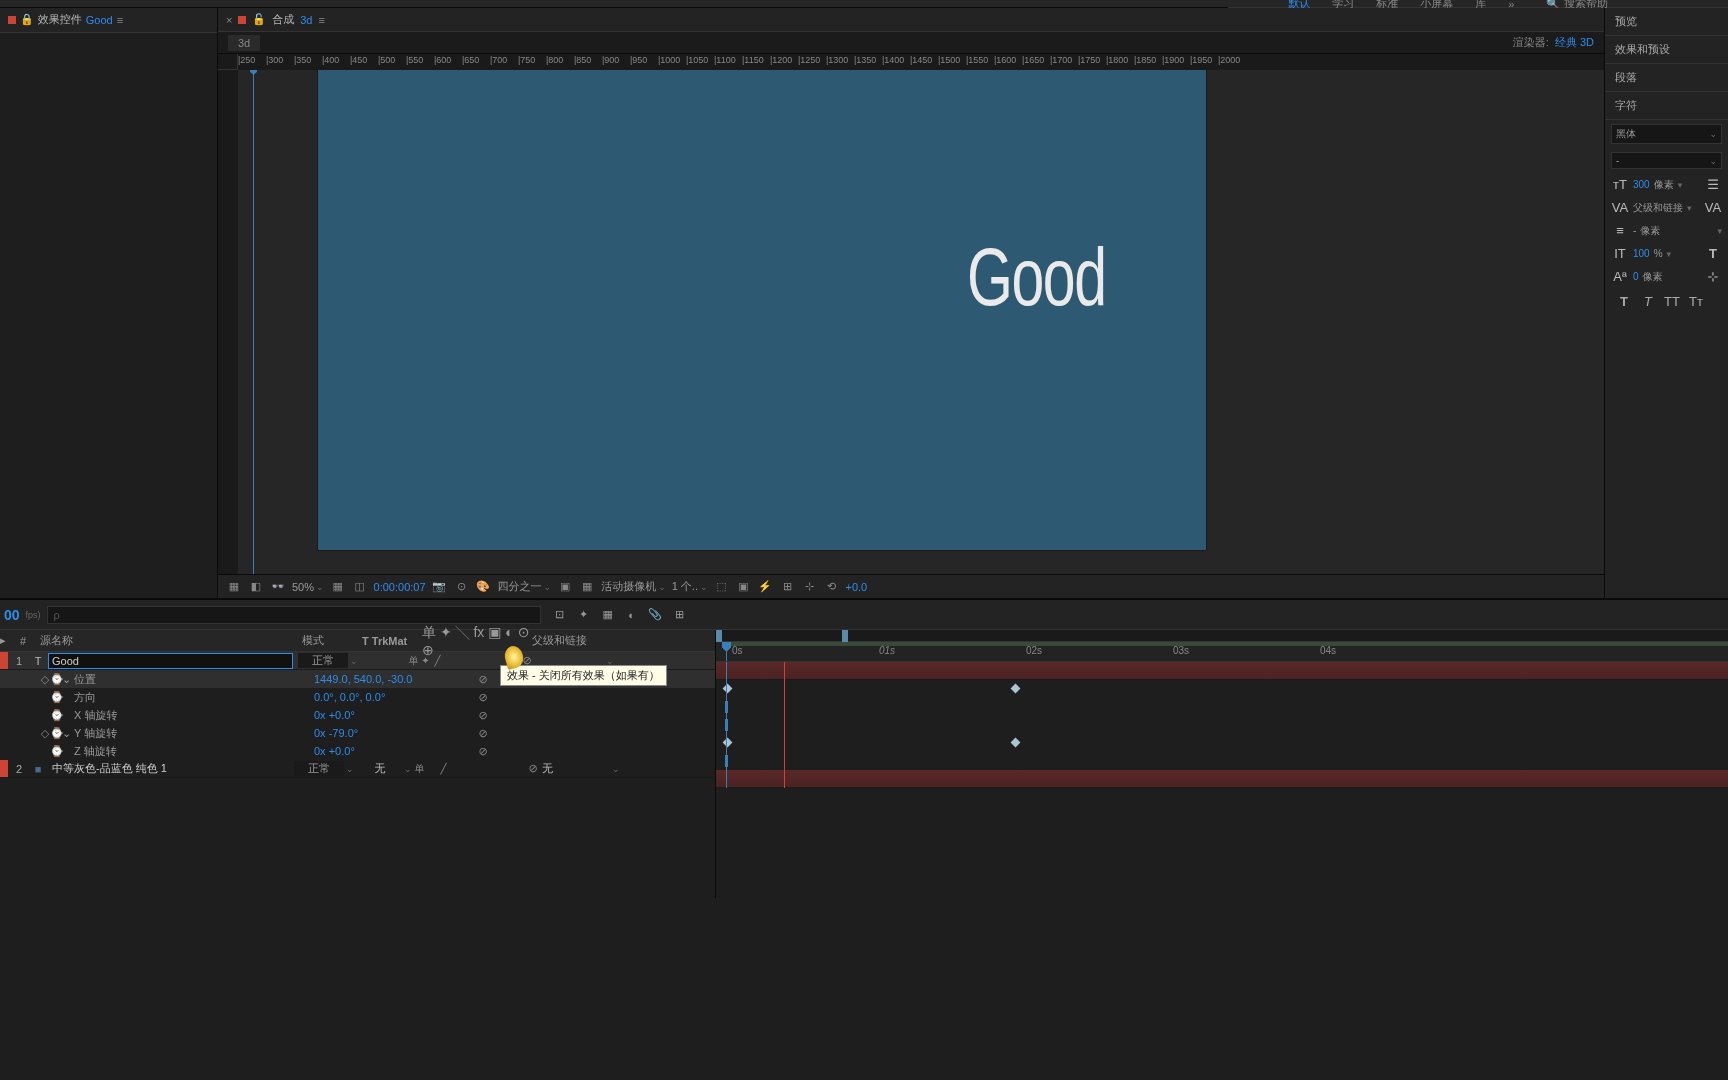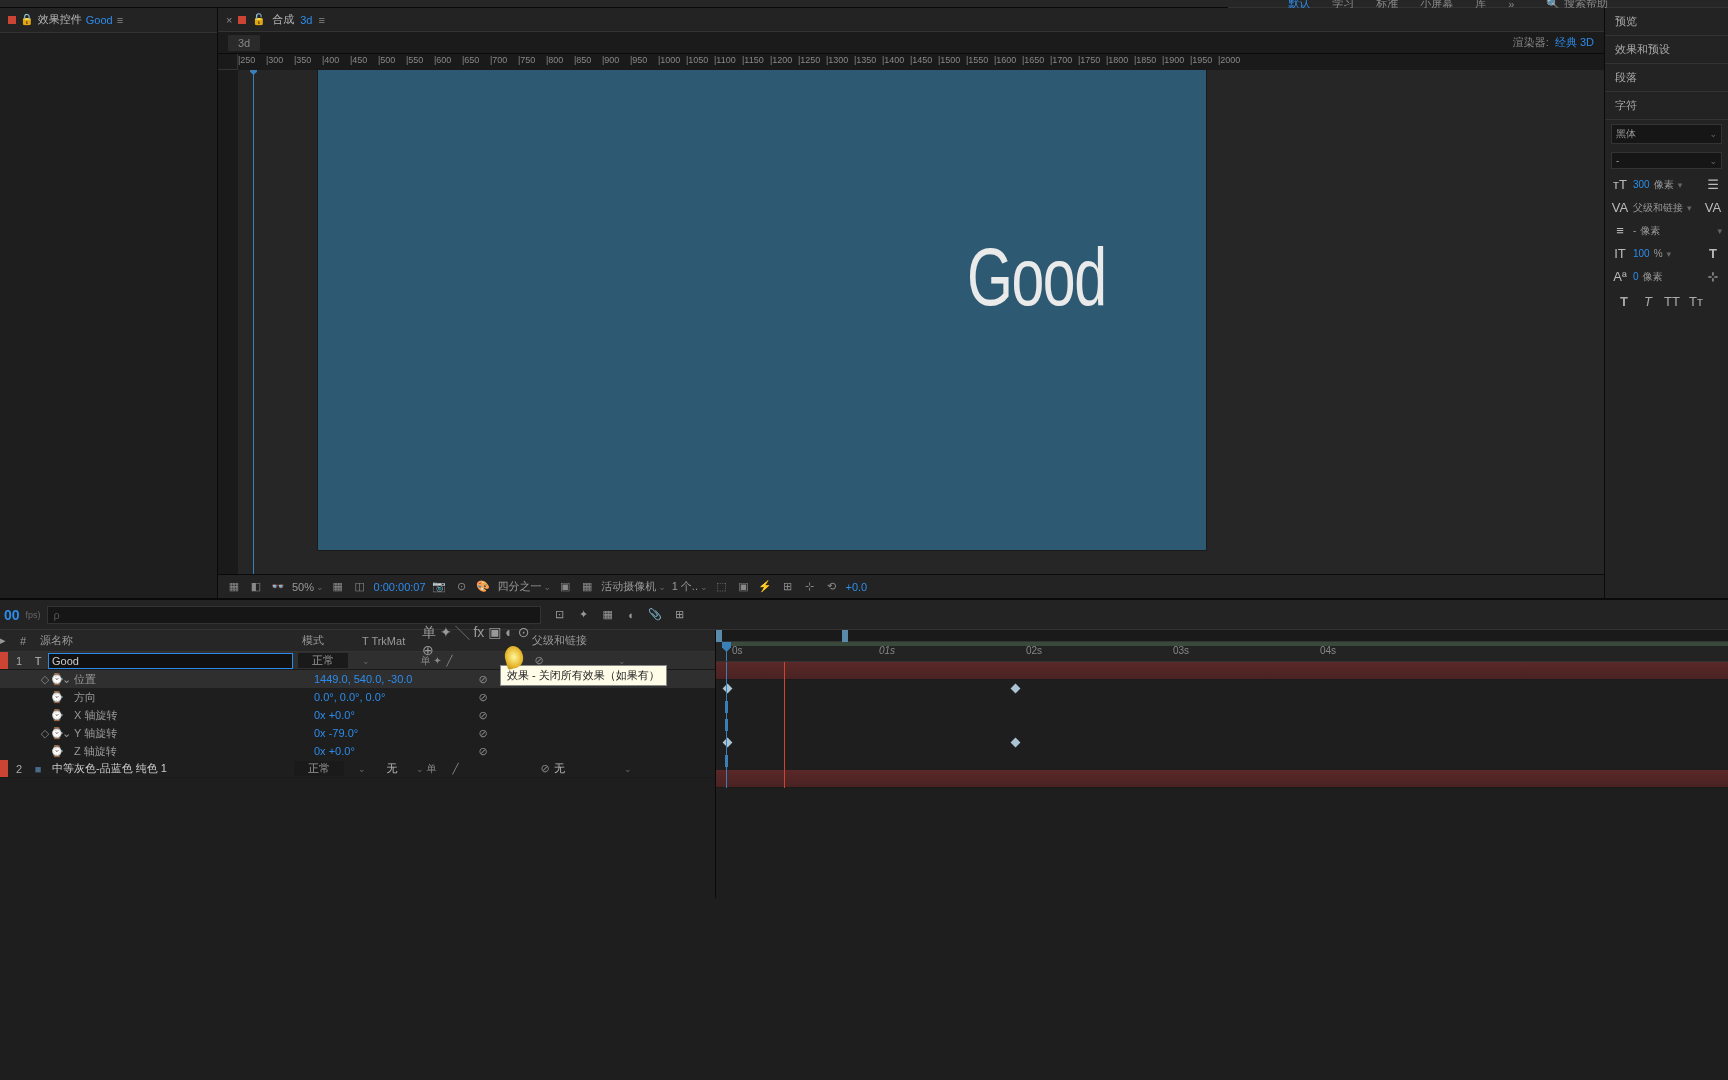--- a/index.html
+++ b/index.html
@@ -62,33 +62,33 @@
 
 .tl-body{display:flex;flex:1;}
 .tl-left{width:716px;background:#1e1e1e;border-right:1px solid #0a0a0a;}
 .tl-right{flex:1;background:#1e1e1e;position:relative;}
 
 .tl-cols{height:22px;background:#262626;display:flex;align-items:center;font-size:11px;color:#999;border-bottom:1px solid #333;}
 .col-shy{width:12px;}
 .col-idx{width:22px;text-align:center;}
 .col-src{flex:0 0 268px;padding-left:6px;}
 .col-mode{width:60px;}
-.col-trk{width:60px;}
+.col-trk{width:60px;font-weight:bold;}
 .col-switches{width:110px;font-size:14px;letter-spacing:0;display:flex;gap:0;}
 .col-parent{width:100px;}
 
 .tl-row{height:18px;display:flex;align-items:center;font-size:11px;border-bottom:1px solid #1a1a1a;}
 .tl-row.sel{background:#2f2f2f;}
 .row-lbl{width:8px;align-self:stretch;}
 .row-lbl.red{background:#c43;}
 .row-idx{width:22px;text-align:center;color:#aaa;}
 .row-icon{width:16px;text-align:center;}
 .row-name{flex:0 0 252px;padding-left:2px;color:#ccc;}
 .row-name input{background:#111;border:1px solid #2d8ceb;color:#ccc;width:245px;padding:1px 3px;font-size:11px;}
-.row-mode{width:50px;background:#1a1a1a;text-align:center;color:#999;margin-right:14px;font-family:Liberation Mono, monospace;}
+.row-mode{width:50px;background:#1a1a1a;text-align:center;color:#999;margin-right:2px;font-family:Liberation Mono, monospace;}
 .row-drop{width:10px;color:#666;font-size:9px;}
 .row-trk{width:48px;text-align:center;}
 .row-sw{width:110px;display:flex;gap:1px;font-size:10px;color:#888;}
 .sw-box{width:11px;height:11px;display:inline-block;text-align:center;line-height:11px;}
 .row-link{width:18px;text-align:center;color:#888;}
 .row-parent{width:70px;}
 
 .prop-row{height:18px;display:flex;align-items:center;font-size:11px;padding-left:40px;color:#999;}
 .prop-row.sel{background:#2f2f2f;}
 .kf-dia{width:10px;text-align:center;color:#888;}

